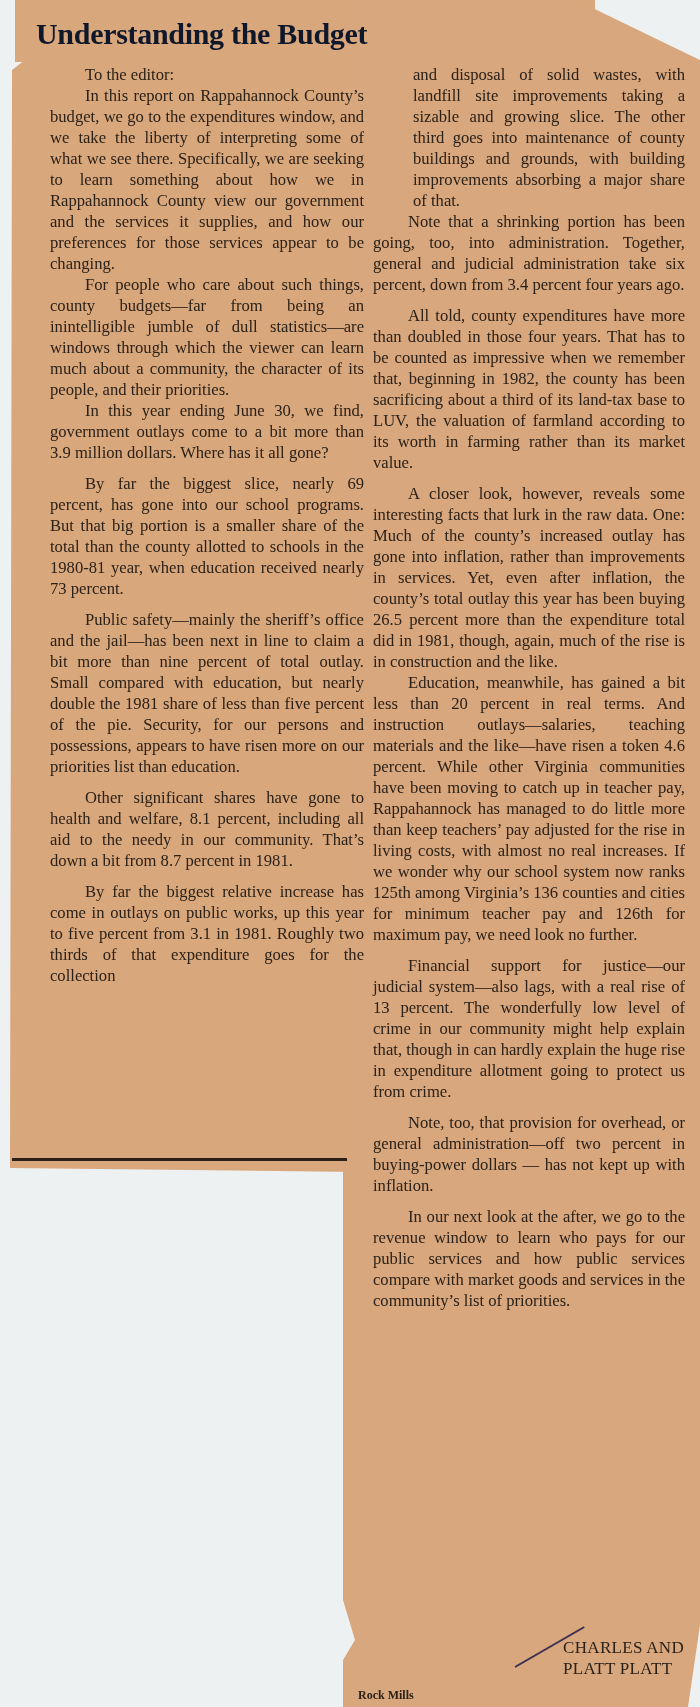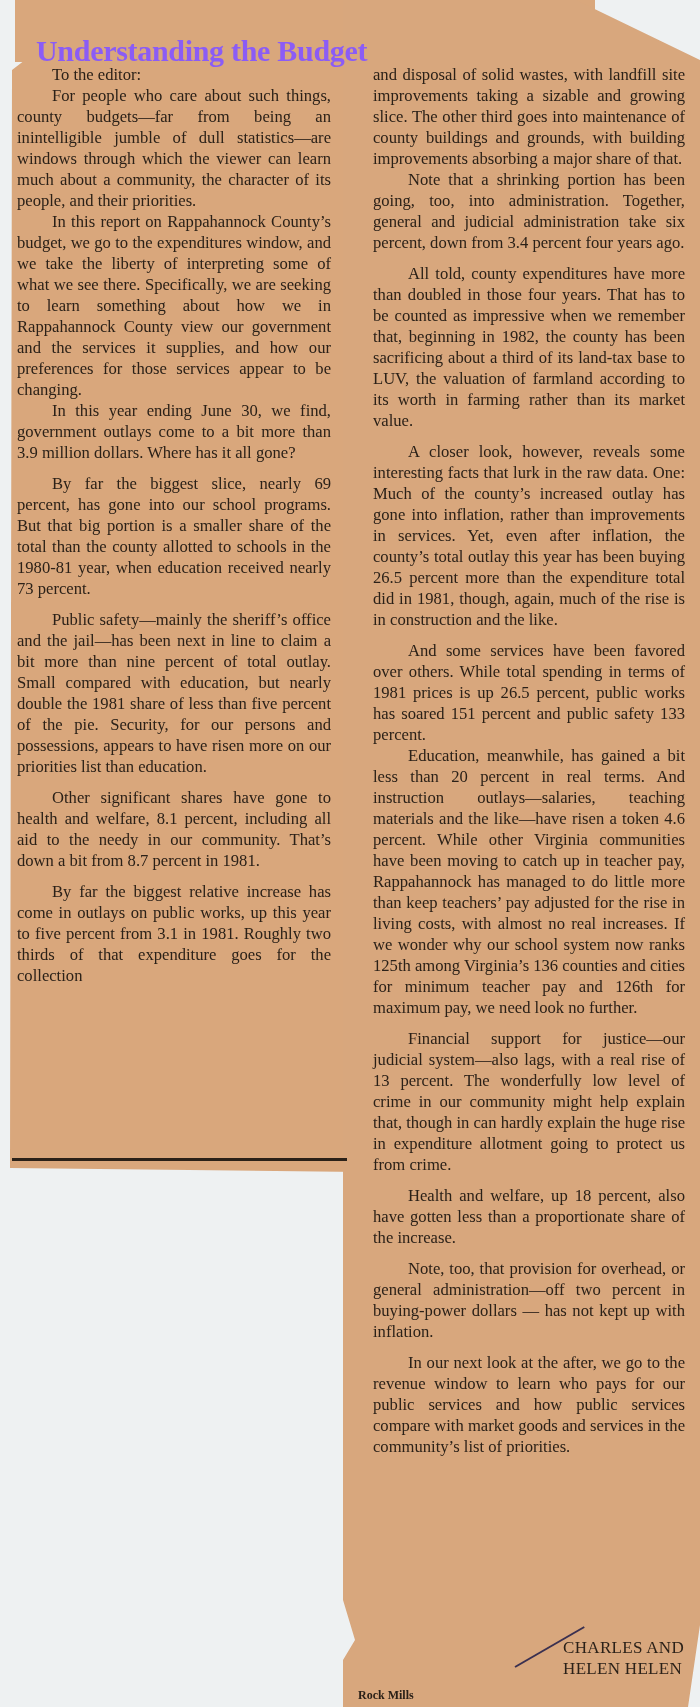--- a/index.html
+++ b/index.html
@@ -17,32 +17,32 @@
   .clip-right {
     position: absolute; left: 343px; top: 0; width: 357px; height: 1707px;
     background: #d8a77d;
     clip-path: polygon(0 0, 233px 0, 357px 60px, 357px 1625px, 345px 1707px, 0 1707px, 0 1660px, 12px 1640px, 0 1600px);
   }
   .clip-top {
     position: absolute; left: 15px; top: 0; width: 580px; height: 62px;
     background: #d9a77c;
   }
   .title {
-    position: absolute; left: 36px; top: 34px; margin: 0;
+    position: absolute; left: 36px; top: 17px; margin: 0;
     font-family: "Liberation Serif", serif; font-weight: bold;
-    font-size: 30px; letter-spacing: -0.3px; color: #8b5cf6;
+    font-size: 30px; letter-spacing: -0.3px; color: #0f172a;
   }
   .col {
     position: absolute; font-size: 16.6px; line-height: 21px;
     text-align: justify; hyphens: manual;
   }
   .col p { margin: 0; text-indent: 35px; }
   .col p.gap { margin-top: 10px; }
-  .col p.noindent { text-indent: 0; }
-  .col-left { left: 17px; top: 64px; width: 314px; }
+  .col p.noindent { text-indent: 0; margin-left: 40px; }
+  .col-left { left: 50px; top: 64px; width: 314px; }
   .col-right { left: 373px; top: 64px; width: 312px; }
   .salutation { margin: 0; text-indent: 0; }
   .rule {
     position: absolute; left: 12px; top: 1158px; width: 335px; height: 3px;
     background: #2b2118;
   }
   .signature {
     position: absolute; right: 16px; top: 1637px; text-align: left;
     font-size: 17px; line-height: 21px; letter-spacing: 0.3px;
   }
@@ -58,42 +58,40 @@
 <body>
 
 <div class="clip-top"></div>
 <div class="clip-left"></div>
 <div class="clip-right"></div>
 
 <h1 class="title">Understanding the Budget</h1>
 
 <div class="col col-left">
   <p class="salutation">To the editor:</p>
+  <p>In this report on Rappahannock County’s budget, we go to the expenditures window, and we take the liberty of interpreting some of what we see there. Specifically, we are seeking to learn something about how we in Rappahannock County view our government and the services it supplies, and how our preferences for those services appear to be changing.</p>
   <p>For people who care about such things, county budgets—far from being an inintelligible jumble of dull statistics—are windows through which the viewer can learn much about a community, the character of its people, and their priorities.</p>
-  <p>In this report on Rappahannock County’s budget, we go to the expenditures window, and we take the liberty of interpreting some of what we see there. Specifically, we are seeking to learn something about how we in Rappahannock County view our government and the services it supplies, and how our preferences for those services appear to be changing.</p>
   <p>In this year ending June 30, we find, government outlays come to a bit more than 3.9 million dollars. Where has it all gone?</p>
   <p class="gap">By far the biggest slice, nearly 69 percent, has gone into our school programs. But that big portion is a smaller share of the total than the county allotted to schools in the 1980-81 year, when education received nearly 73 percent.</p>
   <p class="gap">Public safety—mainly the sheriff’s office and the jail—has been next in line to claim a bit more than nine percent of total outlay. Small compared with education, but nearly double the 1981 share of less than five percent of the pie. Security, for our persons and possessions, appears to have risen more on our priorities list than education.</p>
   <p class="gap">Other significant shares have gone to health and welfare, 8.1 percent, including all aid to the needy in our community. That’s down a bit from 8.7 percent in 1981.</p>
   <p class="gap">By far the biggest relative increase has come in outlays on public works, up this year to five percent from 3.1 in 1981. Roughly two thirds of that expenditure goes for the collection</p>
 </div>
 
 <div class="rule"></div>
 
 <div class="col col-right">
   <p class="noindent">and disposal of solid wastes, with landfill site improvements taking a sizable and growing slice. The other third goes into maintenance of county buildings and grounds, with building improvements absorbing a major share of that.</p>
   <p>Note that a shrinking portion has been going, too, into administration. Together, general and judicial administration take six percent, down from 3.4 percent four years ago.</p>
   <p class="gap">All told, county expenditures have more than doubled in those four years. That has to be counted as impressive when we remember that, beginning in 1982, the county has been sacrificing about a third of its land-tax base to LUV, the valuation of farmland according to its worth in farming rather than its market value.</p>
   <p class="gap">A closer look, however, reveals some interesting facts that lurk in the raw data. One: Much of the county’s increased outlay has gone into inflation, rather than improvements in services. Yet, even after inflation, the county’s total outlay this year has been buying 26.5 percent more than the expenditure total did in 1981, though, again, much of the rise is in construction and the like.</p>
-  <p class="gap">And some services have been favored over others. While total spending in terms of 1981 prices is up 26.5 percent, public works has soared 151 percent and public safety 133 percent.</p>
   <p>Education, meanwhile, has gained a bit less than 20 percent in real terms. And instruction outlays—salaries, teaching materials and the like—have risen a token 4.6 percent. While other Virginia communities have been moving to catch up in teacher pay, Rappahannock has managed to do little more than keep teachers’ pay adjusted for the rise in living costs, with almost no real increases. If we wonder why our school system now ranks 125th among Virginia’s 136 counties and cities for minimum teacher pay and 126th for maximum pay, we need look no further.</p>
   <p class="gap">Financial support for justice—our judicial system—also lags, with a real rise of 13 percent. The wonderfully low level of crime in our community might help explain that, though in can hardly explain the huge rise in expenditure allotment going to protect us from crime.</p>
-  <p class="gap">Health and welfare, up 18 percent, also have gotten less than a proportionate share of the increase.</p>
   <p class="gap">Note, too, that provision for overhead, or general administration—off two percent in buying-power dollars — has not kept up with inflation.</p>
   <p class="gap">In our next look at the after, we go to the revenue window to learn who pays for our public services and how public services compare with market goods and services in the community’s list of priorities.</p>
 </div>
 
 <div class="signature">
   <div>CHARLES AND</div>
-  <div>HELEN HELEN</div>
+  <div>PLATT PLATT</div>
 </div>
 <div class="pen-mark"></div>
 <div class="location">Rock Mills</div>
 
 </body></html>

